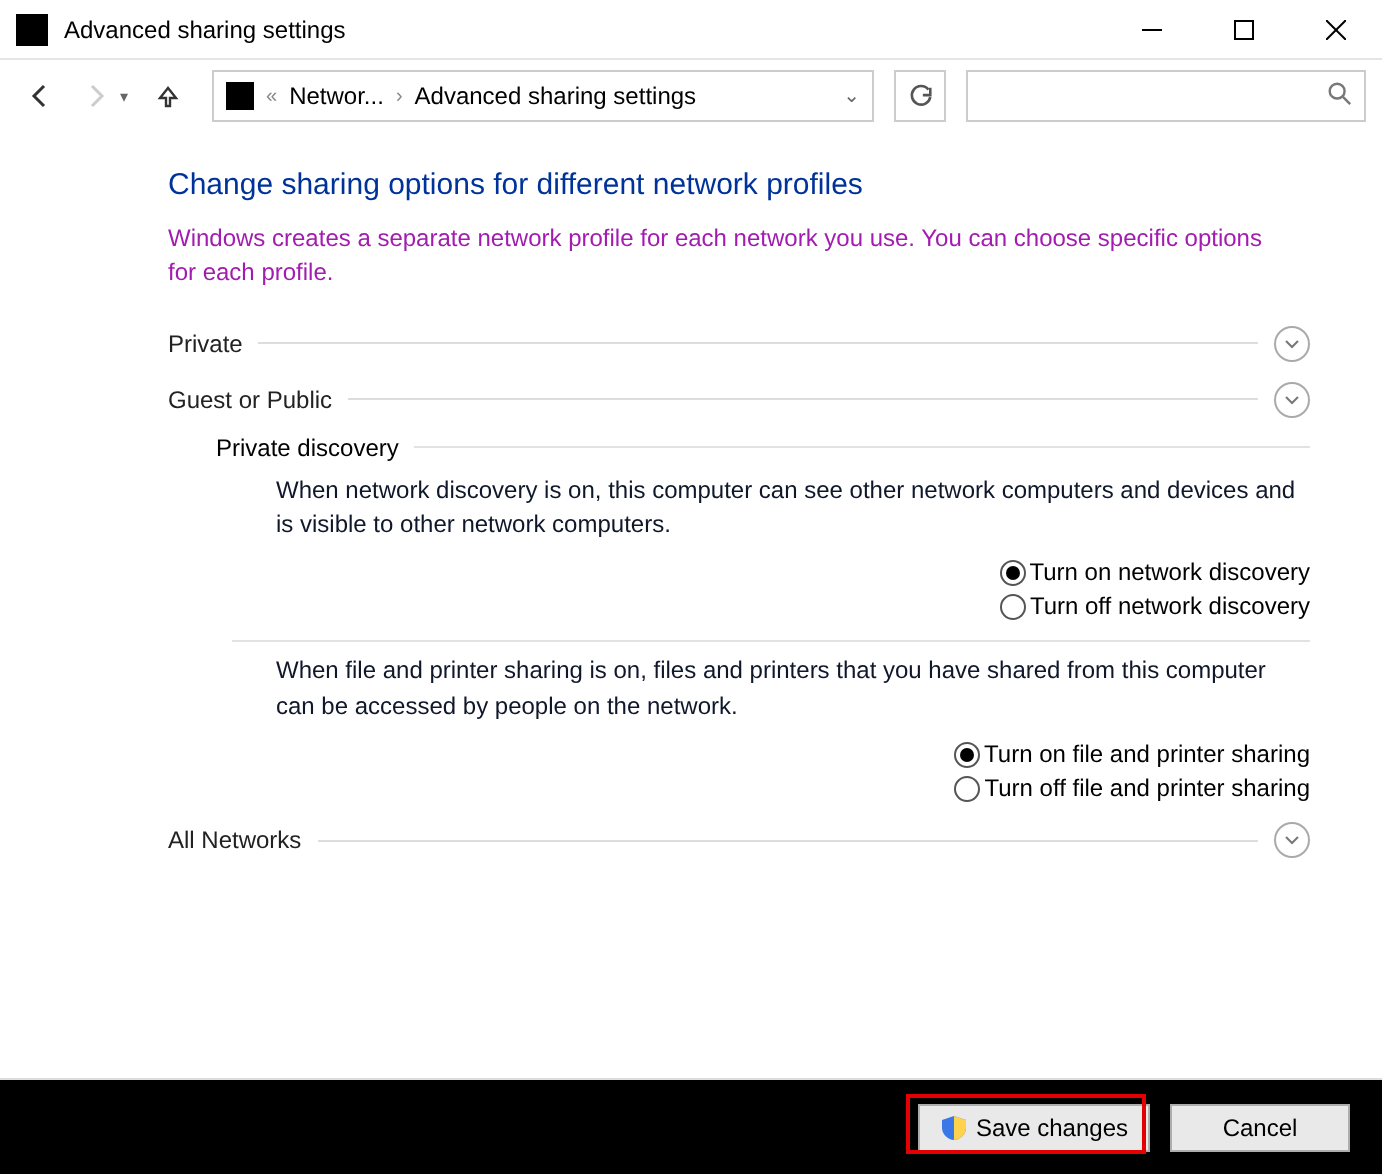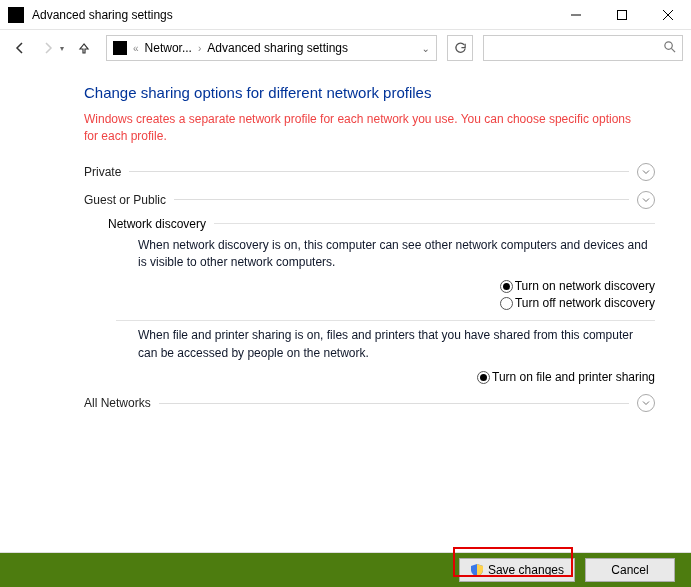--- a/index.html
+++ b/index.html
@@ -90,21 +90,21 @@
     padding: 18px 36px 10px 84px;
     height: 472px;
     overflow-y: auto;
   }
   .heading {
     color: #003399;
     font-size: 15px;
     margin-bottom: 10px;
   }
   .subtext {
-    color: #ef4444;
+    color: #a21caf;
     font-size: 12px;
     line-height: 1.4;
     margin-bottom: 18px;
     max-width: 560px;
   }
 
   .section-row {
     display: flex;
     align-items: center;
     margin: 10px 0 6px 0;
@@ -160,22 +160,22 @@
     content: "";
     width: 7px; height: 7px;
     background: #000;
     border-radius: 50%;
   }
 
   
   .footer {
     position: absolute;
     bottom: 0; left: 0; right: 0;
-    height: 35px;
-    background: #4d7c0f;
+    height: 48px;
+    background: #000000;
     border-top: 1px solid #ddd;
     display: flex;
     align-items: center;
     justify-content: flex-end;
     padding-right: 16px;
     gap: 10px;
   }
   .btn {
     height: 24px;
     min-width: 90px;
@@ -286,21 +286,21 @@
       <svg viewBox="0 0 10 10">
           <path d="M2 3.5 L5 6.5 L8 3.5" fill="none" stroke="#777" stroke-width="1"></path>
         </svg>
     </div>
   </div>
 
 
   <div class="sub-section">
 
     <div class="sub-label-row">
-      <span class="label">Network discovery</span>
+      <span class="label">Private discovery</span>
       <div class="line"></div>
     </div>
     <div class="para">When network discovery is on, this computer can see other network computers and devices and is visible to other network computers.</div>
     <div class="opts">
       <div class="opt">
         <span class="radio checked"></span>
         <span>Turn on network discovery</span>
       </div>
       <div class="opt">
         <span class="radio"></span>
@@ -310,20 +310,24 @@
 
     <div class="sub-label-row">
       <div class="line"></div>
     </div>
     <div class="para">When file and printer sharing is on, files and printers that you have shared from this computer can be accessed by people on the network.</div>
     <div class="opts">
       <div class="opt">
         <span class="radio checked"></span>
         <span>Turn on file and printer sharing</span>
       </div>
+      <div class="opt">
+        <span class="radio"></span>
+        <span>Turn off file and printer sharing</span>
+      </div>
     </div>
   </div>
 
   <div class="section-row">
     <span class="label">All Networks</span>
     <div class="line"></div>
     <div class="circle-btn">
       <svg viewBox="0 0 10 10">
           <path d="M2 3.5 L5 6.5 L8 3.5" fill="none" stroke="#777" stroke-width="1"></path>
         </svg>

